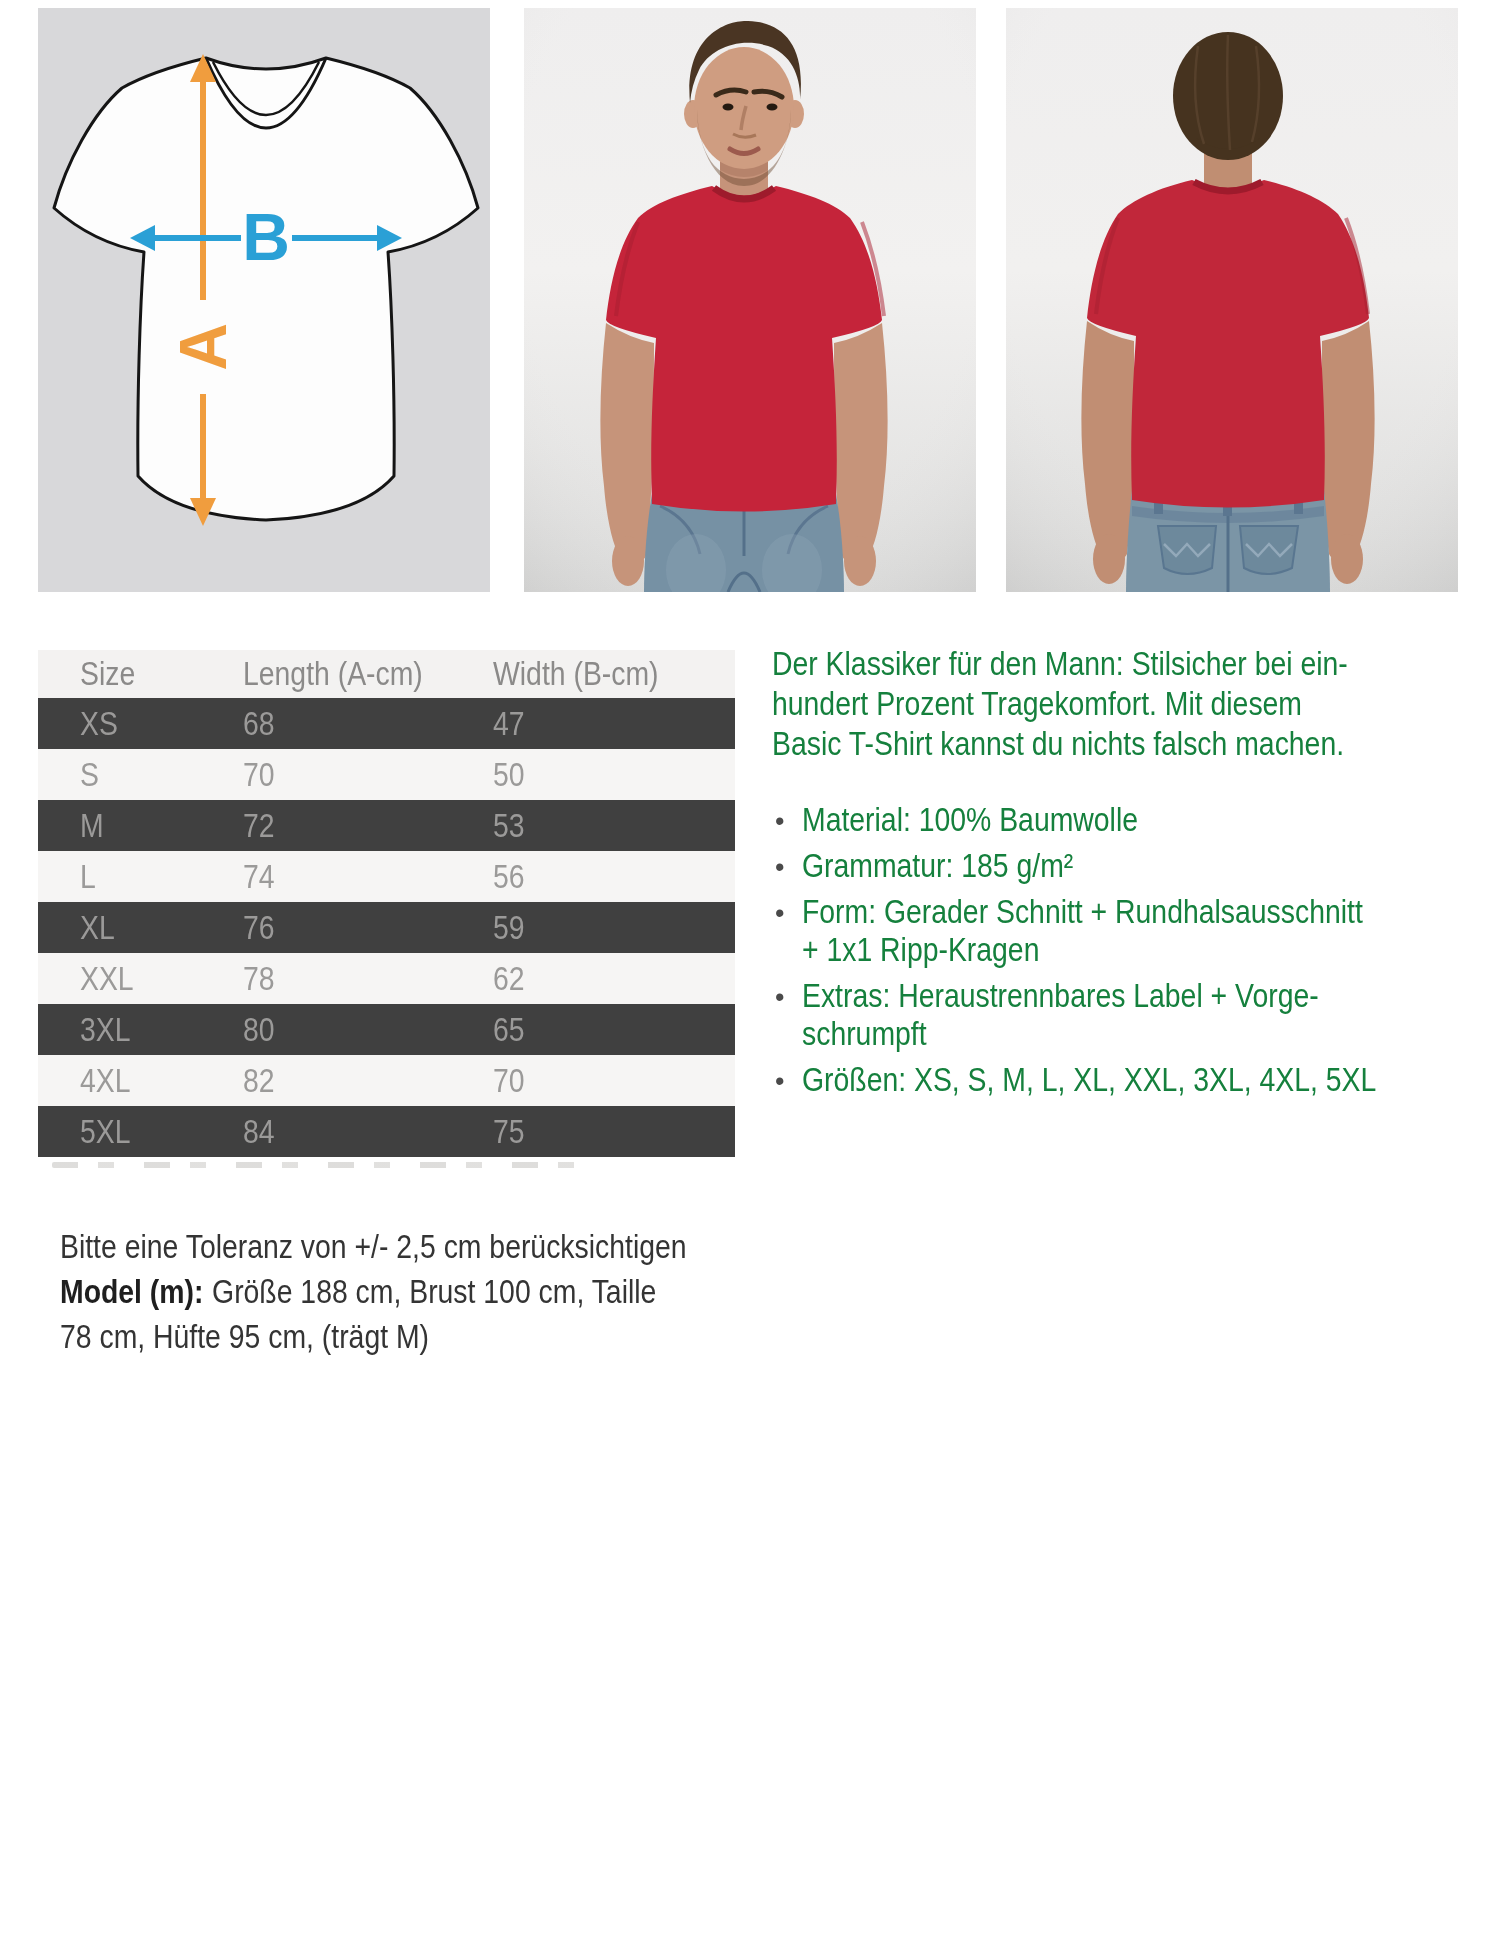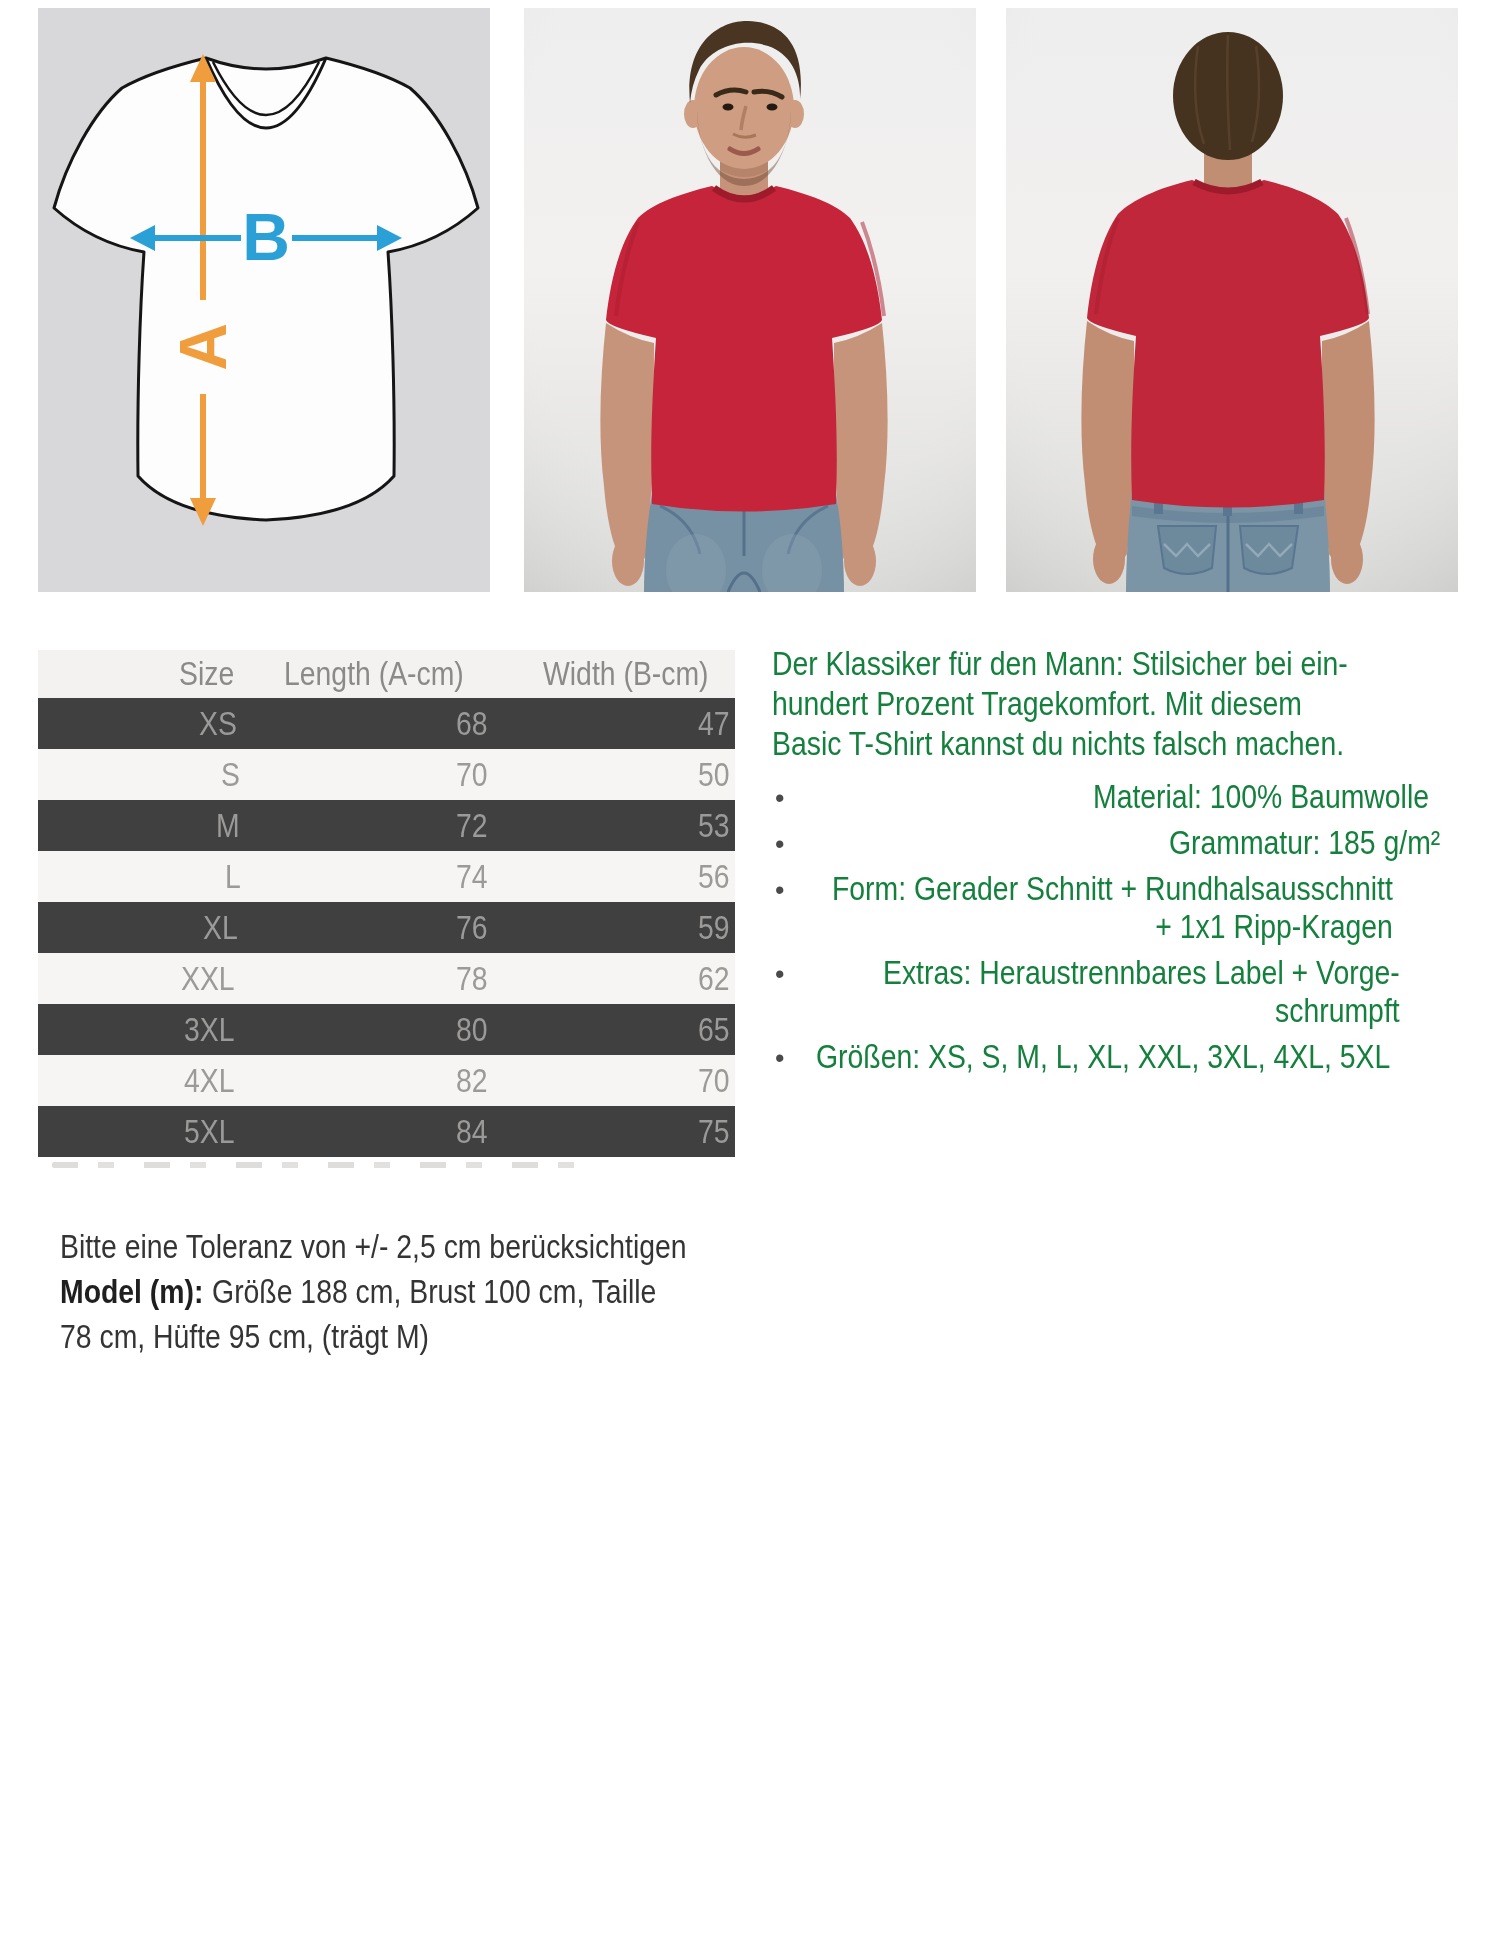--- a/index.html
+++ b/index.html
@@ -12,39 +12,39 @@
   #diagram-panel { left:38px;  background:#d8d8da; }
   #photo-front   { left:524px; }
   #photo-back    { left:1006px; }
 
   
   .cnd { display:inline-block; transform:scaleX(.86); transform-origin:0 50%; white-space:pre; }
 
   
   .size-table { position:absolute; left:38px; top:650px; width:697px;
                 border-collapse:collapse; table-layout:fixed; }
-  .size-table th, .size-table td { padding:0; text-align:right; font-weight:normal;
+  .size-table th, .size-table td { padding:0; text-align:left; font-weight:normal;
                 font-size:33px; vertical-align:middle; }
   .size-table th { height:48px; background:#f3f2f1; color:#8b8a89; }
   .size-table td { height:51px; color:#9b9a99; }
   .size-table tr.dark  td { background:#404040; }
   .size-table tr.light td { background:#f6f5f4; }
   .size-table th:first-child, .size-table td:first-child { padding-left:42px; }
 
   
   .artifact { position:absolute; left:52px; top:1162px; width:540px; height:6px;
               border-radius:2px; opacity:.85;
               background:repeating-linear-gradient(90deg,
                 #d8d7d5 0 26px, rgba(0,0,0,0) 26px 46px,
                 #dcdbd9 46px 62px, rgba(0,0,0,0) 62px 92px); }
 
   
   .desc { position:absolute; left:772px; top:644px; width:712px; color:#15803d; }
   .desc .intro { margin:0; font-size:33px; line-height:40px; }
-  .desc ul { list-style:none; margin:14px 0 0 0; padding:0;text-align:right; }
+  .desc ul { list-style:none; margin:37px 0 0 0; padding:0; }
   .desc li { position:relative; padding-left:30px; margin-bottom:8px;
              font-size:33px; line-height:38px; }
   .desc li::before { content:"\2022"; position:absolute; left:3px; top:1px;
              font-size:27px; color:#4a4a4a; }
 
   
   .notes { position:absolute; left:60px; top:1224px; width:700px;
            font-size:33px; line-height:45px; color:#343434; }
   .notes b { font-weight:bold; color:#1f1f1f; margin-right:10px; }
 </style>

